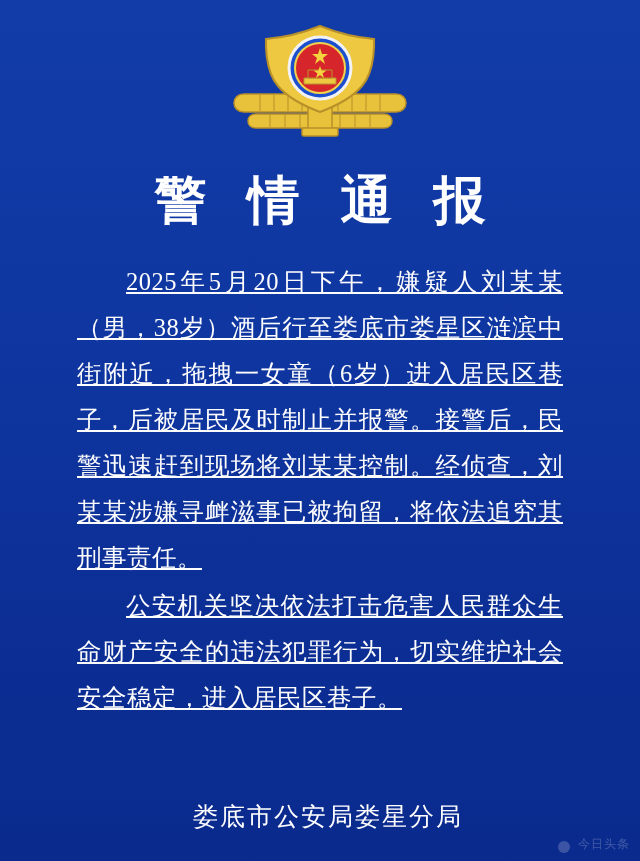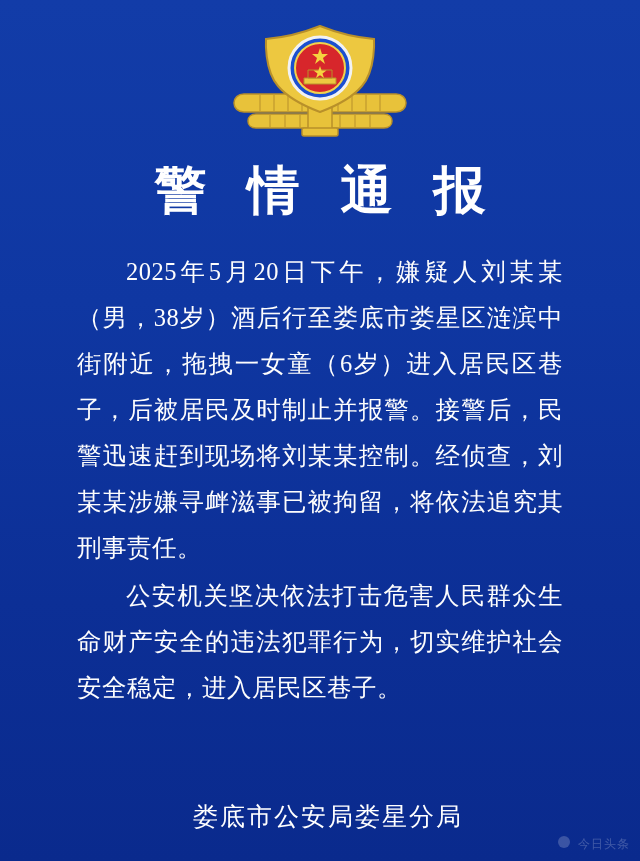--- a/index.html
+++ b/index.html
@@ -30,21 +30,21 @@
   .emblem-wrap {
     margin-top: 22px;
     width: 180px;
     height: 118px;
     position: relative;
   }
   .emblem-wrap svg { display: block; }
 
   
   .title {
-    margin-top: 22px;
+    margin-top: 32px;
     font-size: 52px;
     font-weight: bold;
     letter-spacing: 14px;
     text-indent: 14px;
     line-height: 1.1;
     color: #ffffff;
     text-align: center;
     font-family: "Liberation Serif", "DejaVu Serif", serif;
   }
 
@@ -52,20 +52,21 @@
   .body-text {
     margin-top: 30px;
     width: 486px;
     font-size: 24.5px;
     line-height: 46px;
     letter-spacing: 0.5px;
     text-align: justify;
     text-justify: inter-ideograph;
     color: #fdfdfd;
     font-family: "Liberation Serif", "DejaVu Serif", serif;
+    text-decoration: underline;
   }
   .body-text p {
     margin: 0 0 2px 0;
     text-indent: 2em;
   }
 
   
   .footer {
     position: absolute;
     left: 0;
@@ -90,21 +91,21 @@
   
   .watermark {
     position: absolute;
     right: 10px;
     bottom: 8px;
     font-size: 12px;
     color: rgba(255,255,255,0.22);
     letter-spacing: 1px;
     font-family: Liberation Serif, serif;
     display: flex;
-    align-items: flex-start;
+    align-items: flex-end;
     gap: 8px;
   }
   .watermark .wm-dot {
     width: 12px; height: 12px;
     border-radius: 50%;
     background: rgba(255,255,255,0.20);
     display: inline-block;
   }
 </style>
 </head>

